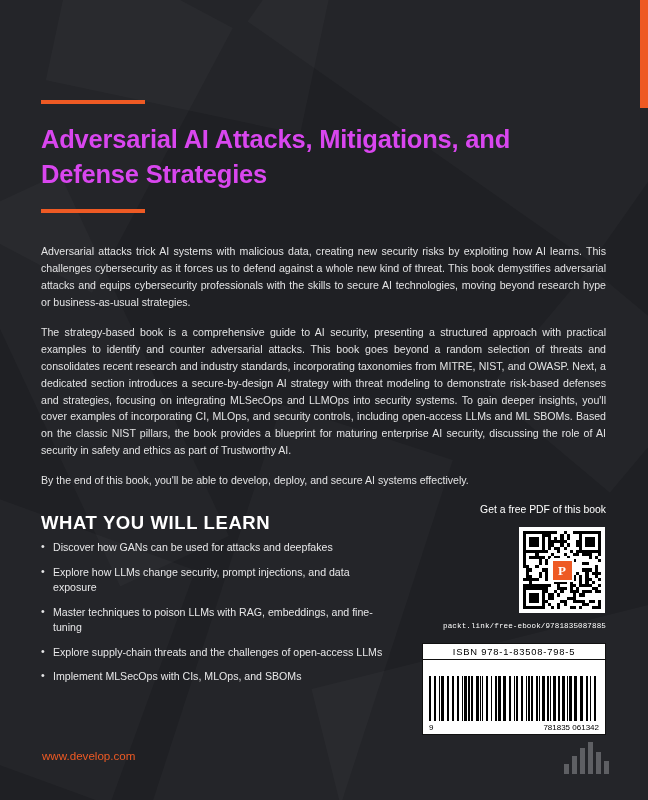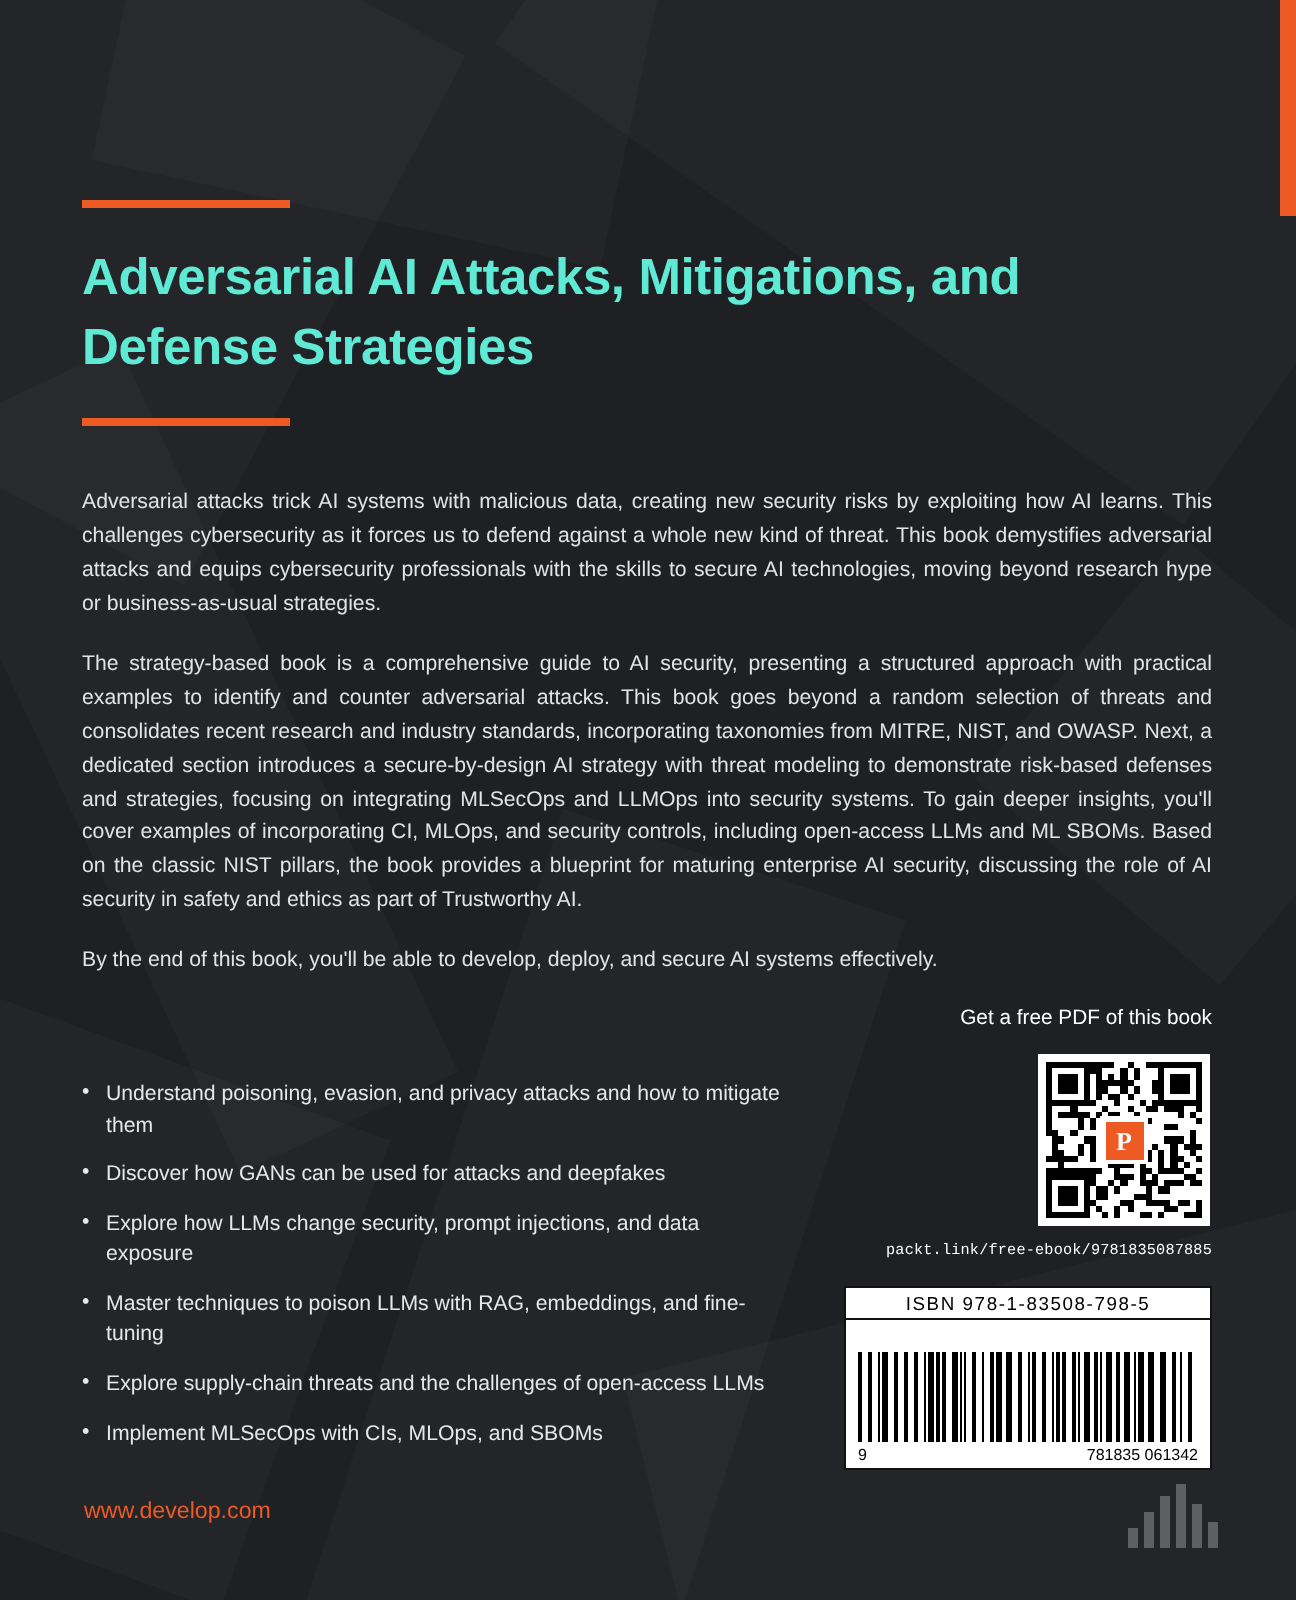--- a/index.html
+++ b/index.html
@@ -58,21 +58,21 @@
     width: 104px; height: 4px;
     background: #ee5a24;
   }
   .rule-top { top: 100px; }
   .rule-bottom { top: 209px; }
 
   .title {
     position: absolute;
     left: 41px; top: 122px;
     width: 470px;
-    color: #5eead4;
+    color: #d946ef;
     font-size: 25.5px;
     font-weight: bold;
     line-height: 1.38;
     letter-spacing: -0.2px;
   }
 
   .blurb {
     position: absolute;
     left: 41px; top: 243px;
     width: 565px;
@@ -248,23 +248,23 @@
   <div class="rule rule-top"></div>
   <div class="title">Adversarial AI Attacks, Mitigations, and Defense Strategies</div>
   <div class="rule rule-bottom"></div>
 
   <div class="blurb">
     <p>Adversarial attacks trick AI systems with malicious data, creating new security risks by exploiting how AI learns. This challenges cybersecurity as it forces us to defend against a whole new kind of threat. This book demystifies adversarial attacks and equips cybersecurity professionals with the skills to secure AI technologies, moving beyond research hype or business-as-usual strategies.</p>
     <p>The strategy-based book is a comprehensive guide to AI security, presenting a structured approach with practical examples to identify and counter adversarial attacks. This book goes beyond a random selection of threats and consolidates recent research and industry standards, incorporating taxonomies from MITRE, NIST, and OWASP. Next, a dedicated section introduces a secure-by-design AI strategy with threat modeling to demonstrate risk-based defenses and strategies, focusing on integrating MLSecOps and LLMOps into security systems. To gain deeper insights, you'll cover examples of incorporating CI, MLOps, and security controls, including open-access LLMs and ML SBOMs. Based on the classic NIST pillars, the book provides a blueprint for maturing enterprise AI security, discussing the role of AI security in safety and ethics as part of Trustworthy AI.</p>
     <p>By the end of this book, you'll be able to develop, deploy, and secure AI systems effectively.</p>
   </div>
 
+  <div class="learn-heading">WHAT YOU WILL LEARN</div>
 
   <ul class="learn-list">
-    <li>Understand poisoning, evasion, and privacy attacks and how to mitigate them</li>
     <li>Discover how GANs can be used for attacks and deepfakes</li>
     <li>Explore how LLMs change security, prompt injections, and data exposure</li>
     <li>Master techniques to poison LLMs with RAG, embeddings, and fine-tuning</li>
     <li>Explore supply-chain threats and the challenges of open-access LLMs</li>
     <li>Implement MLSecOps with CIs, MLOps, and SBOMs</li>
   </ul>
 
   <div class="pdf-note">Get a free PDF of this book</div>
 
   <div class="qr-wrap">

